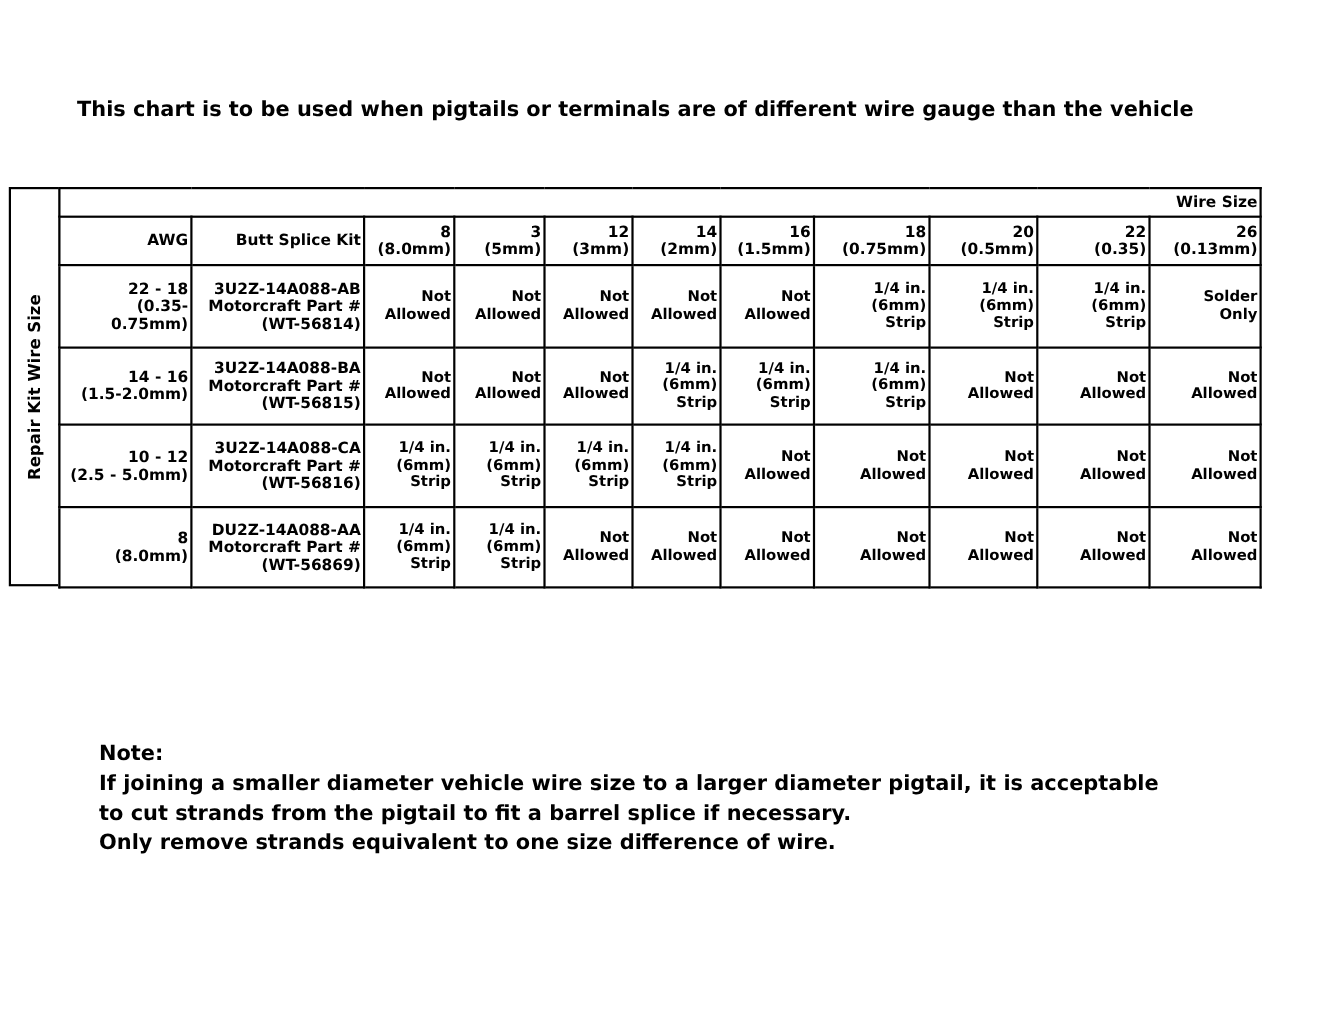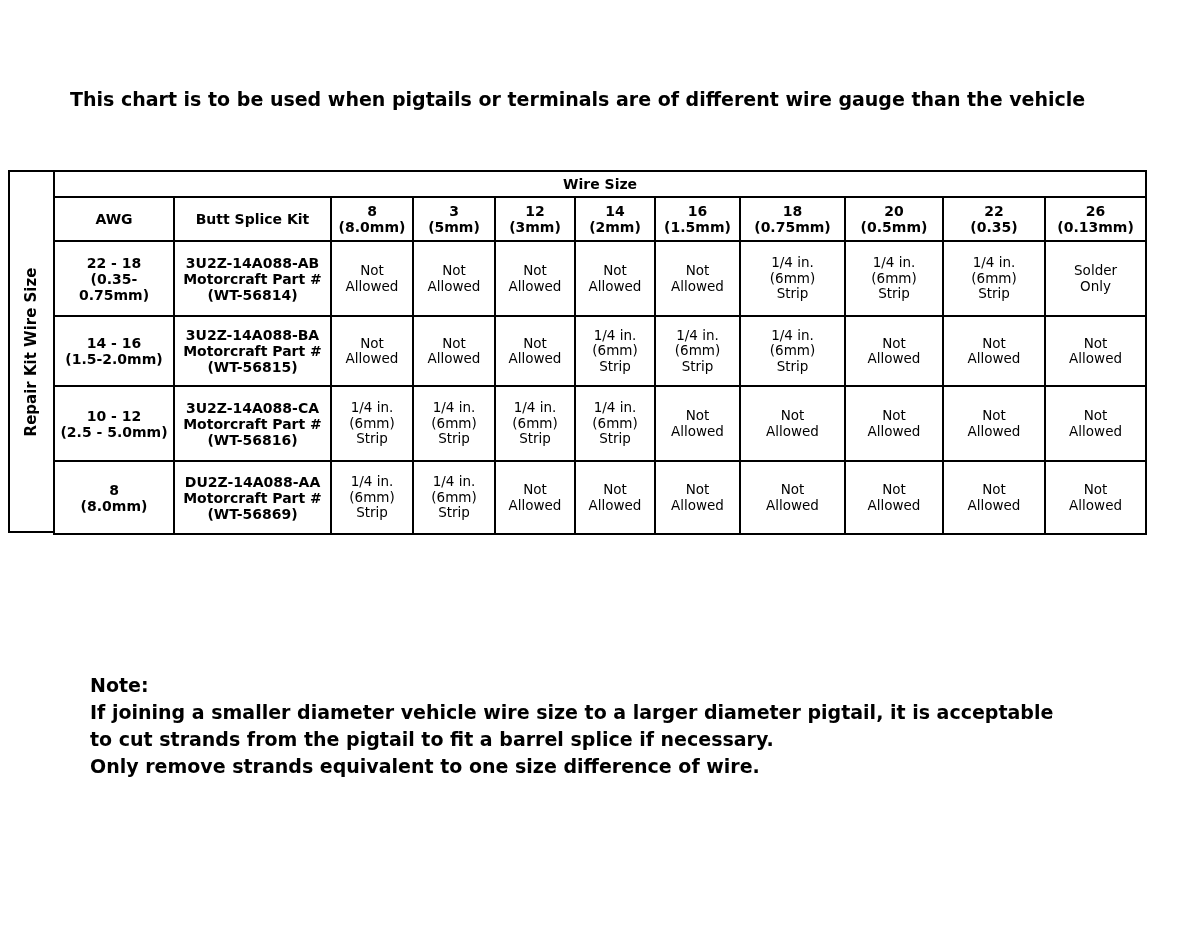--- a/index.html
+++ b/index.html
@@ -50,21 +50,21 @@
   }
   table.grid {
     border-collapse: collapse;
     table-layout: fixed;
     width: 1092px;
     margin-left: -2px;
     background: #fff;
   }
   table.grid th, table.grid td {
     border: 2px solid #000;
-    text-align: center;
+    text-align: right;
     vertical-align: middle;
     padding: 0 2px;
     white-space: pre-line;
     overflow: visible;
   }
   .group-h {
     font-weight: bold;
     font-size: 14px;
   }
   .col-h {
@@ -72,21 +72,21 @@
     font-size: 14px;
     line-height: 16px;
     margin-left: 33px;
   }
   .row-h {
     font-weight: bold;
     font-size: 14px;
     line-height: 16px;
   }
   table.grid td {
-    font-weight: normal;
+    font-weight: bold;
     font-size: 13.5px;
     line-height: 15.5px;
   }
   table.grid thead tr:nth-child(1) { height: 26px; }
   table.grid thead tr:nth-child(2) { height: 44px; }
   table.grid tbody tr:nth-child(1) { height: 75px; }
   table.grid tbody tr:nth-child(2) { height: 70px; margin-top: 36px; }
   table.grid tbody tr:nth-child(3) { height: 75px; }
   table.grid tbody tr:nth-child(4) { height: 73px; }
   .note {

